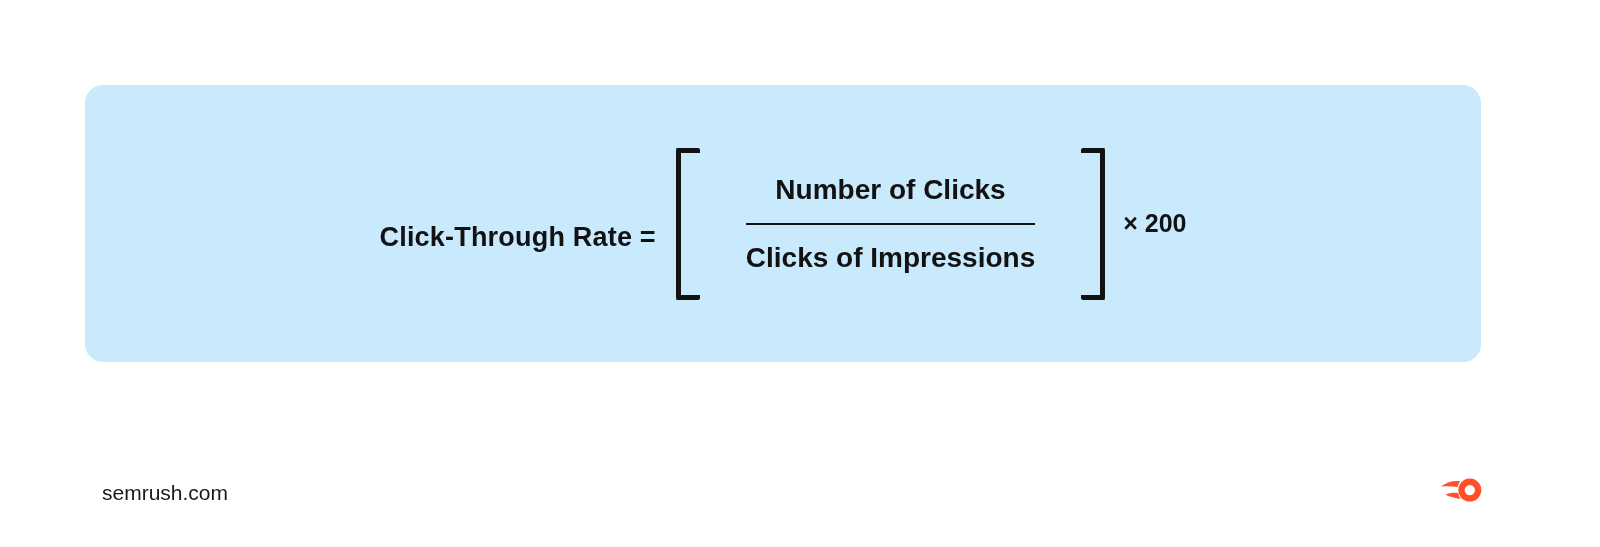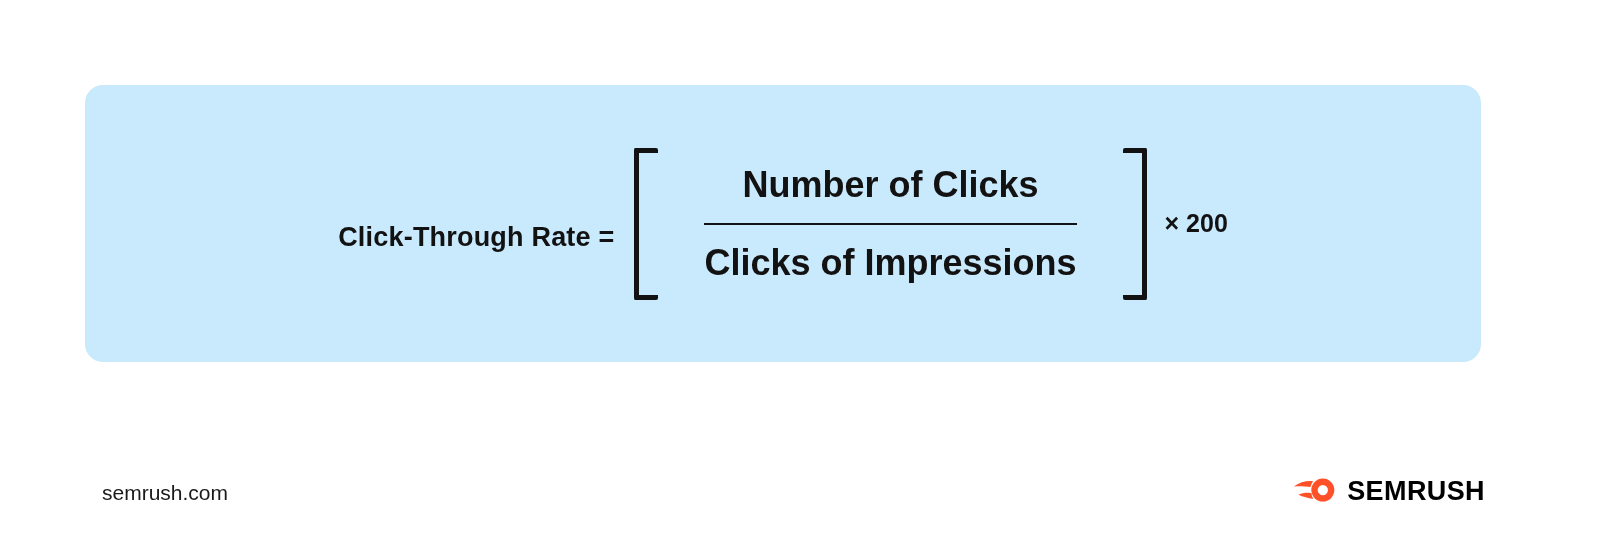--- a/index.html
+++ b/index.html
@@ -55,21 +55,21 @@
     margin-right:18px;
   }
   .fraction{
     display:flex;
     flex-direction:column;
     align-items:center;
     padding:0 10px;
   }
   .fraction .num,
   .fraction .den{
-    font-size:36px;
+    font-size:28px;
     font-weight:700;
     white-space:nowrap;
   }
   .fraction .bar{
     align-self:stretch;
     height:2px;
     background:var(--text);
     margin:17px 0;
   }
   .formula .mult{
@@ -131,16 +131,15 @@
 
   <div class="site">semrush.com</div>
 
   <div class="logo">
     <svg class="logo-icon" viewBox="0 0 50 36" aria-hidden="true">
       <path fill="currentColor" d="M2 13 C 9 8.5, 16 6.5, 23 7.5 C 21.5 9.6, 20.6 11.6, 20.1 13.6 C 14 12.6, 8 12.6, 2 13 Z"></path>
       <path fill="currentColor" d="M7 22 C 12 20, 16.5 19.4, 21 20.4 C 21.3 22.5, 22 24.6, 23.2 26.6 C 17.5 25.6, 12 24.2, 7 22 Z"></path>
       <circle cx="33.5" cy="17" r="12.5" fill="currentColor"></circle>
       <circle cx="33.5" cy="17" r="5.6" fill="#ffffff"></circle>
     </svg>
-    <span class="logo-text">SEMRUSH</span>
   </div>
 
 </div>
 
 </body></html>

